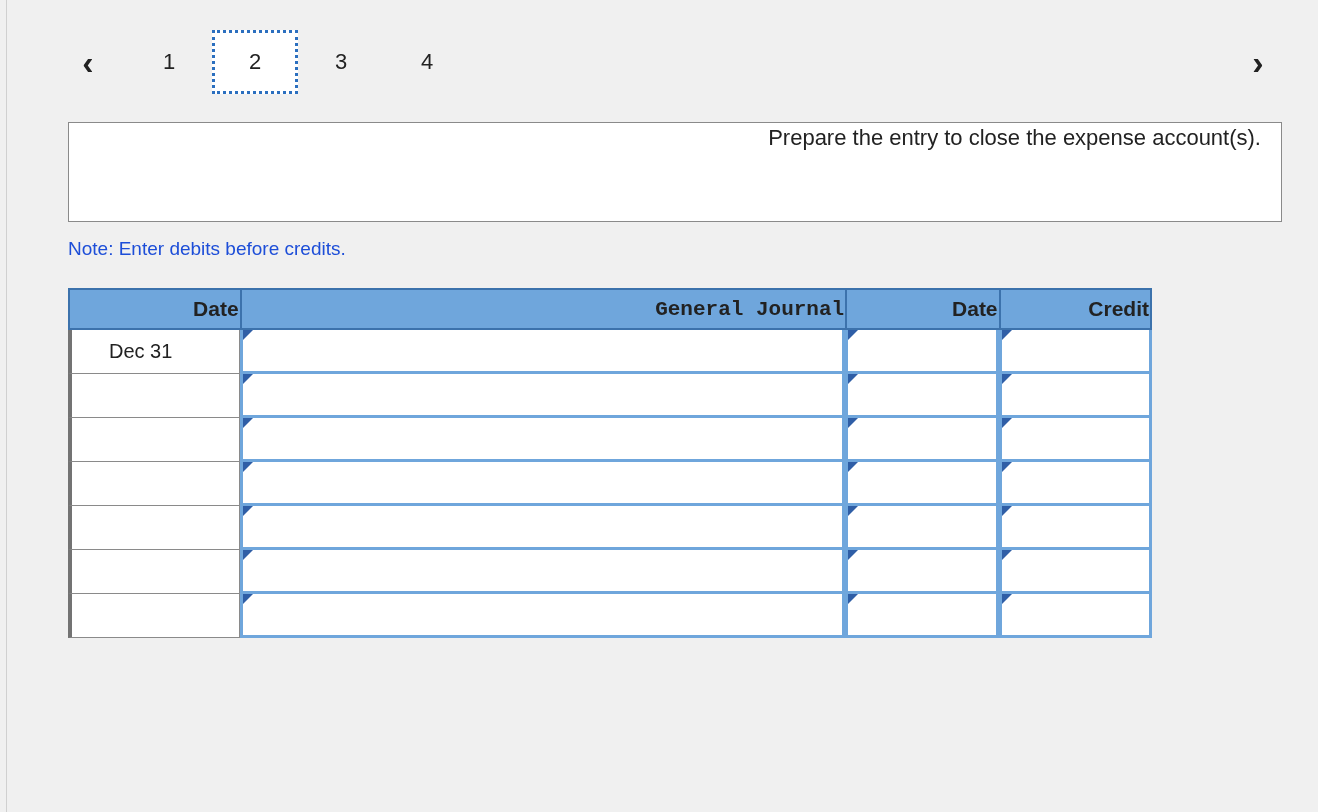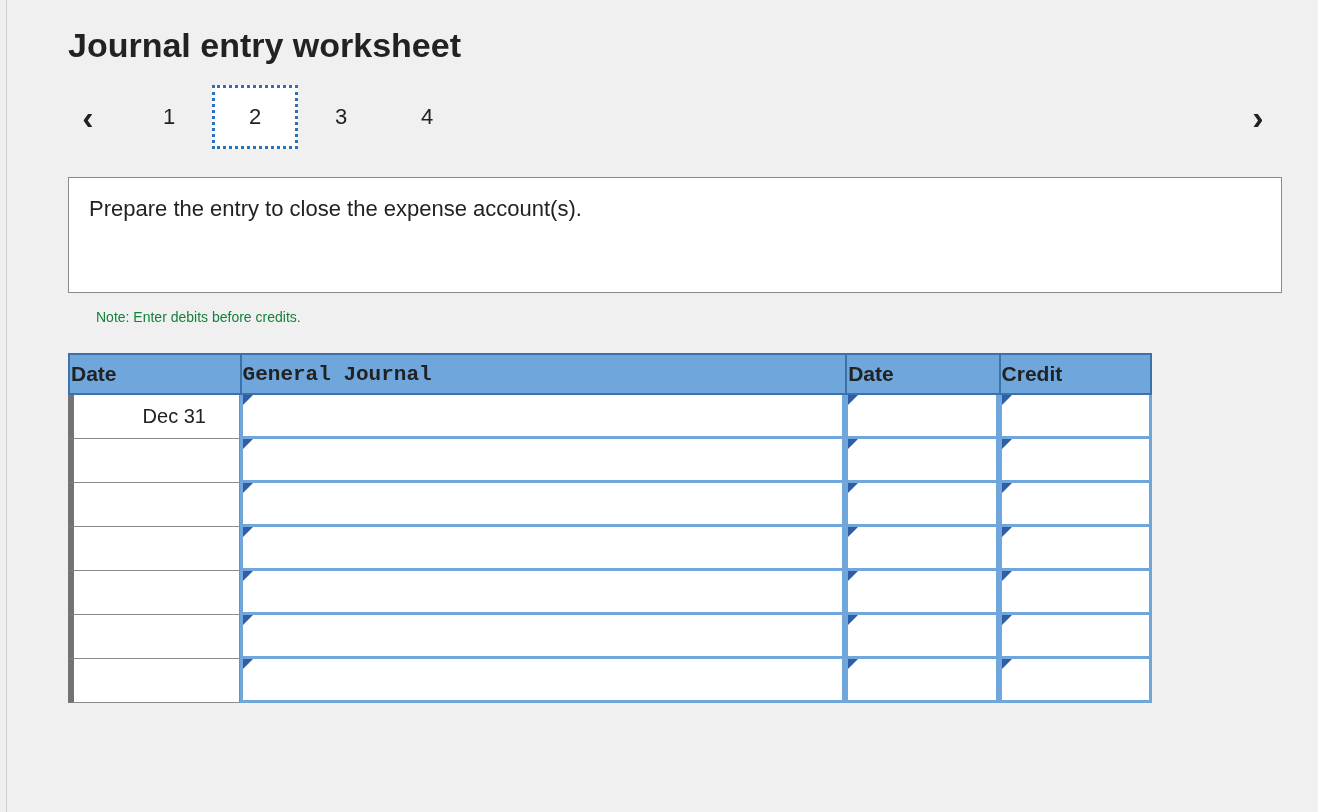--- a/index.html
+++ b/index.html
@@ -64,41 +64,41 @@
     background: #f0f0f0;
   }
   .tab.active {
     border: 3px dotted #2b6fbf;
     background: #fff;
     box-sizing: border-box;
   }
   .instruction-box {
     border: 1px solid #8a8a8a;
     background: #fff;
-    padding: 18px 20px 70px 20px;
+    padding: 2px 20px 70px 20px;
     font-size: 22px;
     margin-bottom: 16px;
+    text-align: right;
   }
   .note {
-    color: #15803d;
-    font-size: 14px;
+    color: #1d4ed8;
+    font-size: 19px;
     margin-bottom: 28px;
-    margin-left: 28px;
   }
   
   .journal-table {
     border-collapse: separate;
     border-spacing: 0;
     width: 1084px;
   }
   .journal-table th {
     background: #6fa6dc;
     font-weight: 700;
     font-size: 21px;
-    text-align: left;
+    text-align: right;
     border: 2px solid #3c72ac;
     border-right-width: 0;
     height: 42px;
     box-sizing: border-box;
   }
   .journal-table th:last-child {
     border-right-width: 2px;
   }
   .col-date    { width: 170px; }
   .col-journal { width: 600px; font-family: Liberation Mono, monospace; }
@@ -107,24 +107,24 @@
 
   .journal-table td {
     height: 44px;
     box-sizing: border-box;
     background: #fff;
     position: relative;
     font-size: 20px;
   }
   
   td.date-cell {
-    border-left: 6px solid #737373;
+    border-left: 4px solid #737373;
     border-right: 1px solid #8a8a8a;
     border-bottom: 1px solid #8a8a8a;
-    text-align: center;
+    text-align: left;
     padding-left: 37px;
   }
   .journal-table tr:first-of-type td.date-cell {
     border-top: 0;
   }
   
   td.field-cell {
     border: 3px solid #6fa6dc;
     border-top-width: 0;
   }
@@ -147,21 +147,20 @@
     border-right: 10px solid transparent;
   }
 </style>
 </head>
 <body>
 
 <div class="page">
   <div class="left-rule"></div>
   <div class="content">
 
-    <h1 class="title">Journal entry worksheet</h1>
 
     <div class="tab-row">
       <div class="nav-btn">‹</div>
 
       <div class="tab-list">
         <div class="tab">1</div>
         <div class="tab active">2</div>
         <div class="tab">3</div>
         <div class="tab">4</div>
       </div>

